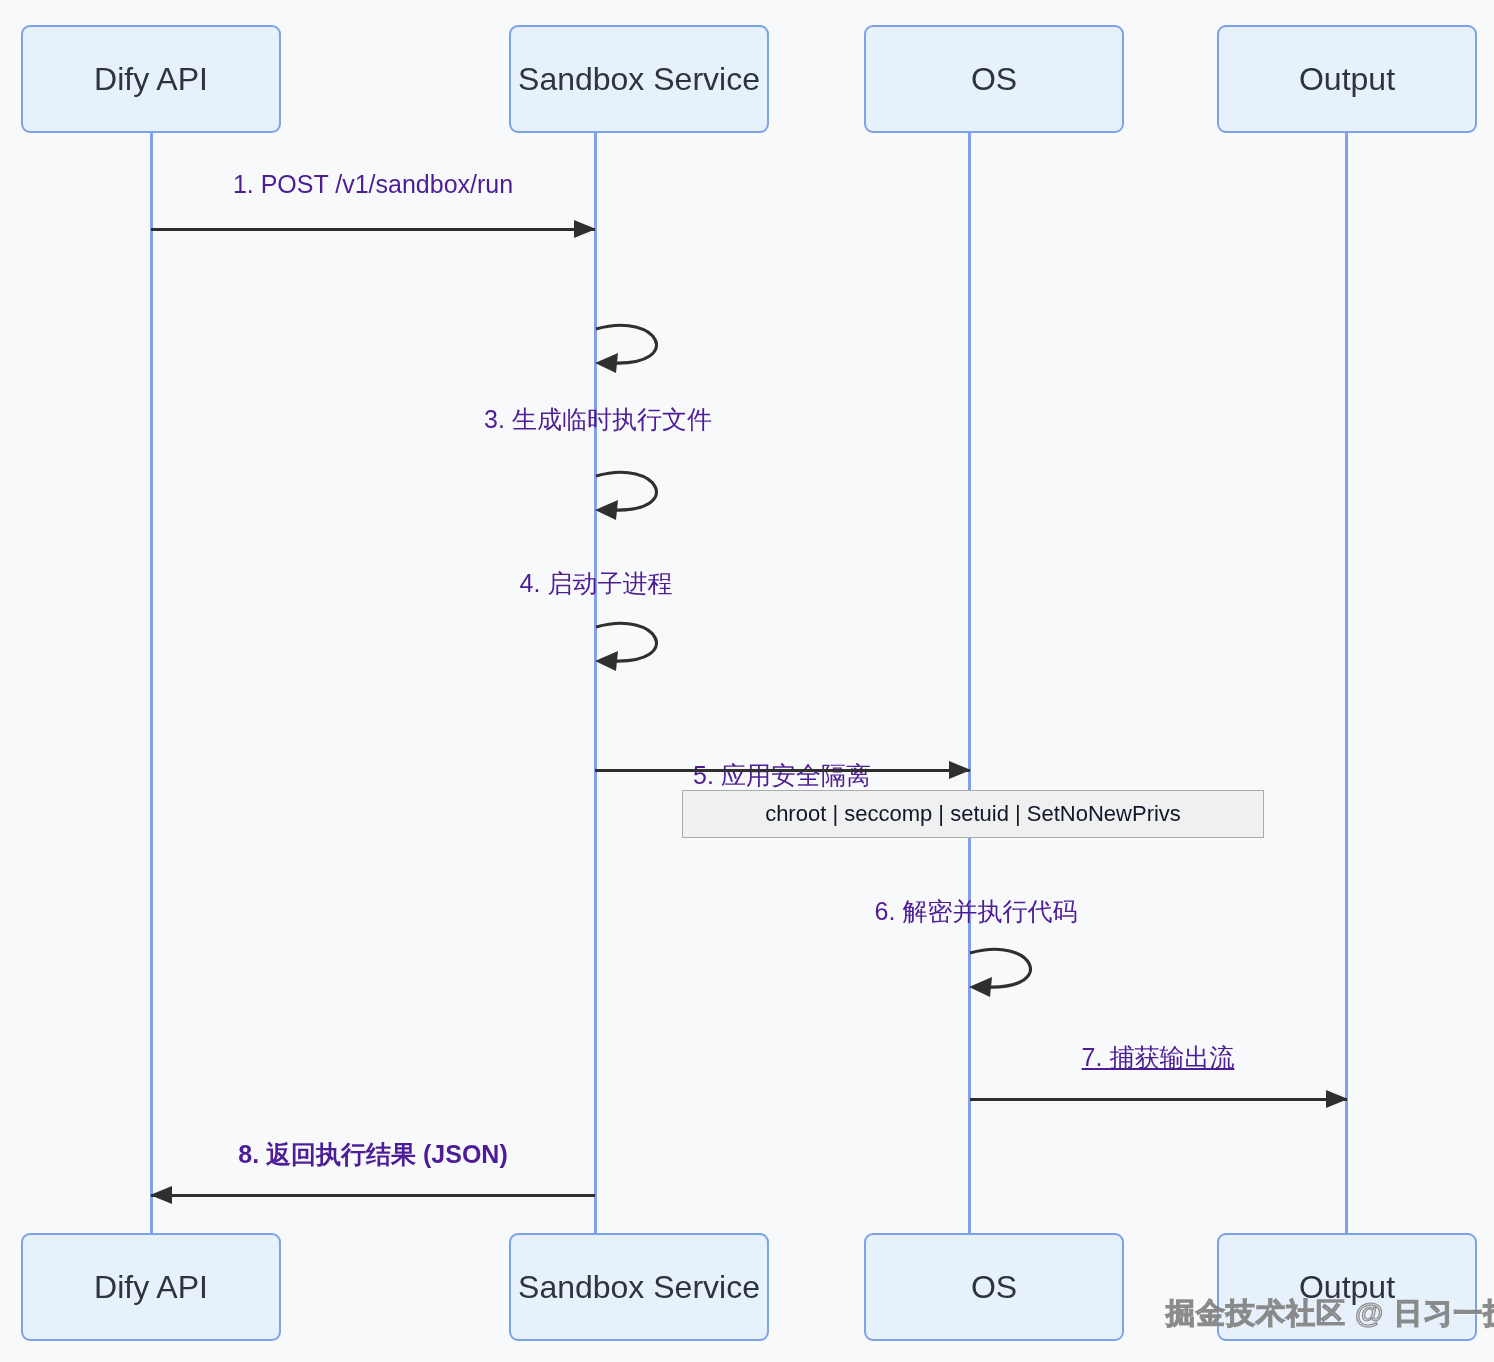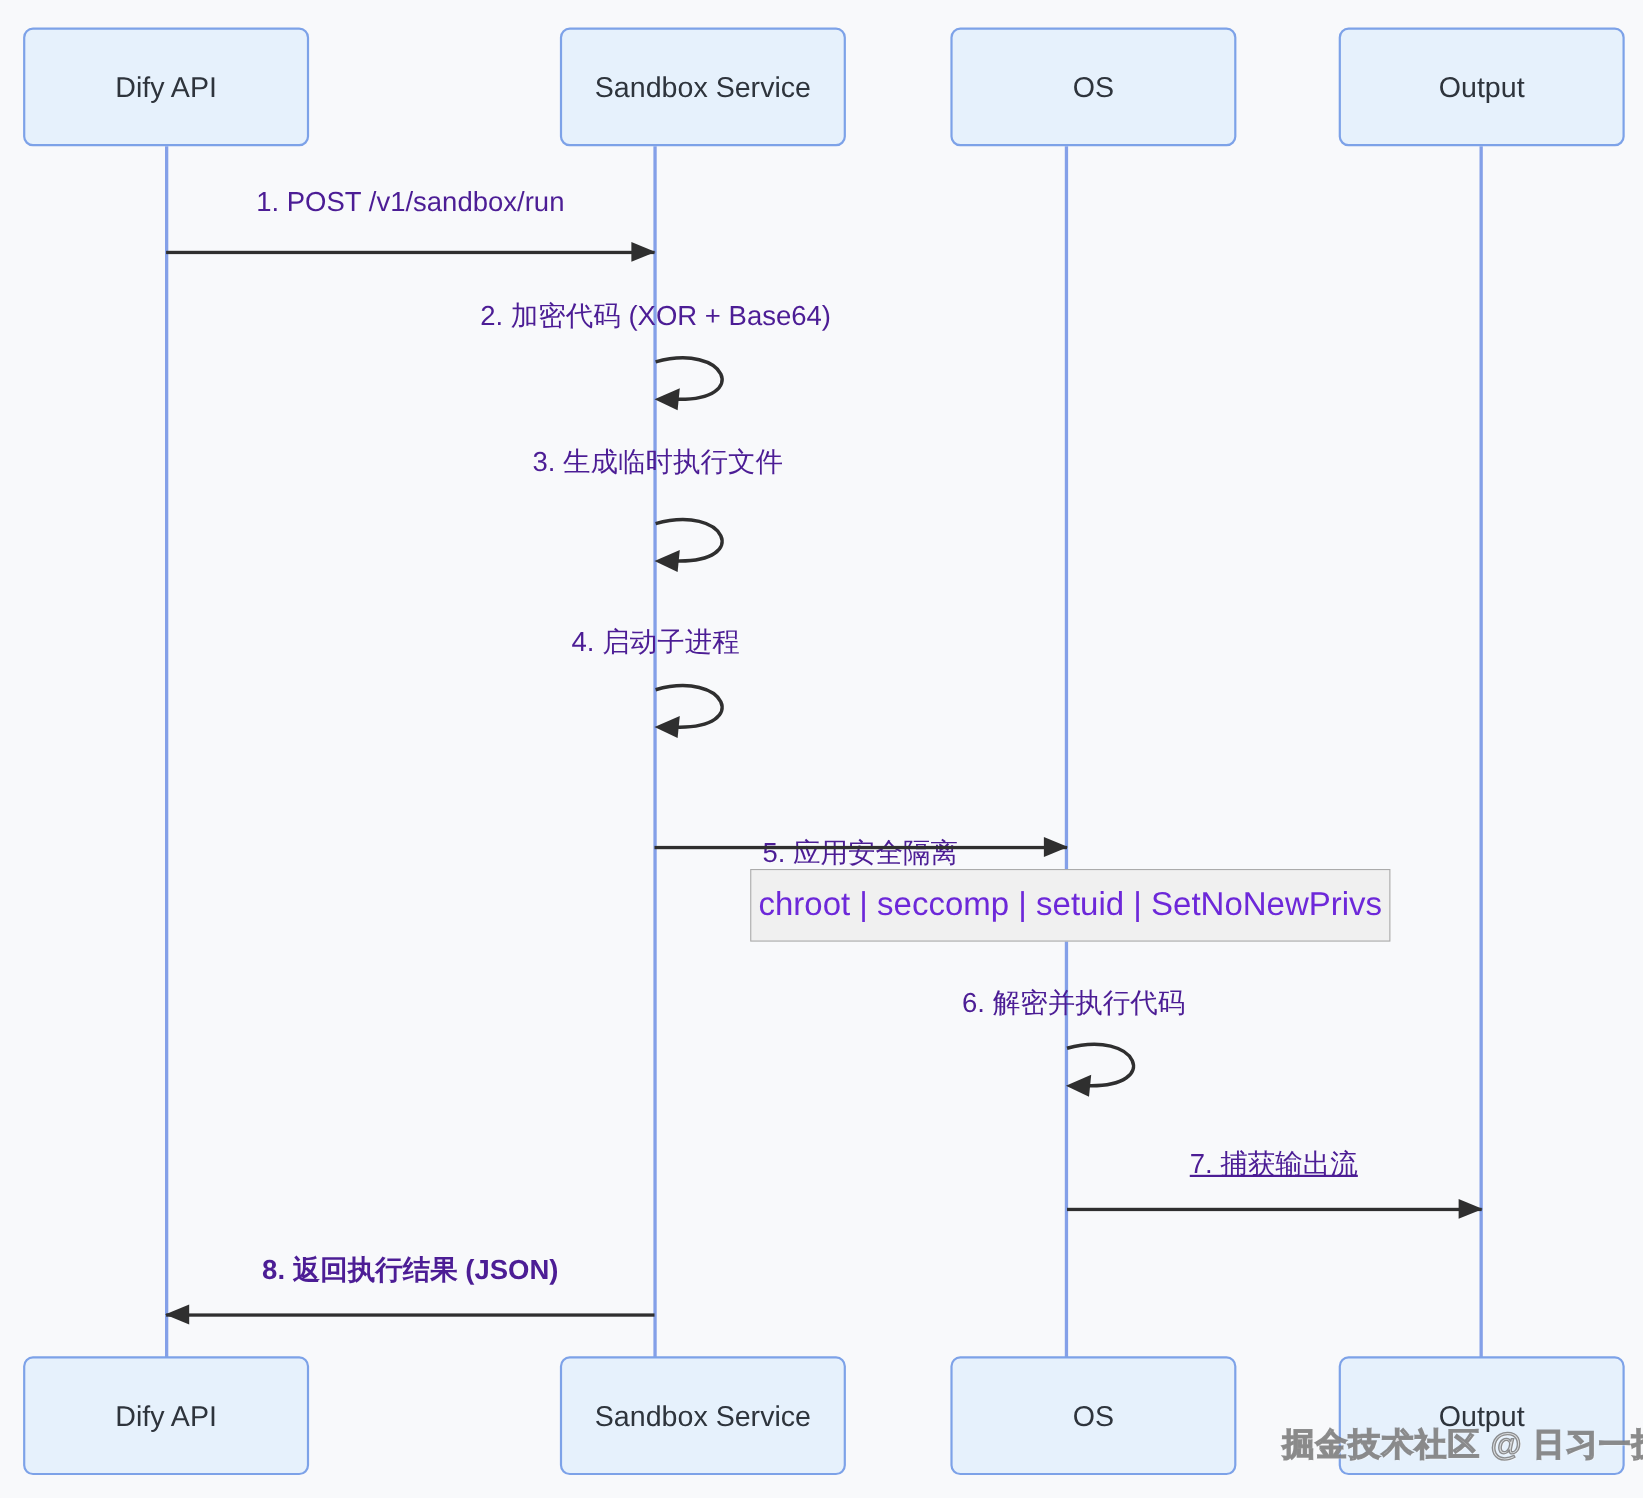--- a/index.html
+++ b/index.html
@@ -20,21 +20,21 @@
   .actor-box {
     position: absolute;
     width: 260px;
     height: 108px;
     background: #e6f1fc;
     border: 2px solid #7da2e8;
     border-radius: 9px;
     display: flex;
     align-items: center;
     justify-content: center;
-    font-size: 26px;
+    font-size: 32px;
     color: #2e343c;
     z-index: 2;
   }
   .actor-top    { top: 25px; }
   .actor-bottom { top: 1233px; }
   .ax0 { left: 21px; }
   .ax1 { left: 465px; margin-left: 44px; }
   .ax2 { left: 840px; margin-left: 24px; }
   .ax3 { left: 1217px; }
 
@@ -95,28 +95,28 @@
     position: absolute;
     z-index: 3;
   }
 
   
   .note-box {
     position: absolute;
     left: 682px;
     top: 790px;
     width: 582px;
-    height: 66px;
+    height: 48px;
     background: #f0f0f0;
     border: 1px solid #ababab;
     display: flex;
     align-items: center;
     justify-content: center;
-    font-size: 30px;
-    color: #6d28d9;
+    font-size: 22px;
+    color: #0f172a;
     z-index: 4;
     white-space: nowrap;
   }
 
   
   .watermark {
     position: absolute;
     left: 1166px;
     top: 1294px;
     font-size: 29px;
@@ -148,21 +148,20 @@
   </div>
 
   <div class="lifeline lx0"></div>
   <div class="lifeline lx1"></div>
   <div class="lifeline lx2"></div>
   <div class="lifeline lx3"></div>
 
   <div class="msg-label" style="left:373px; top:170px;">1. POST /v1/sandbox/run</div>
   <div class="arrow right" style="left:151px; top:228px; width:444px;"></div>
 
-  <div class="msg-label" style="left:596px; top:270px;">2. 加密代码 (XOR + Base64)</div>
   <svg class="self-loop" style="left:594px; top:319px;" width="90" height="56" viewBox="0 0 90 56">
     <path d="M 2 10 C 66 -8, 90 46, 20 44" fill="none" stroke="#2f2f2f" stroke-width="3.2"></path>
     <polygon points="1,44 24,34 22,54" fill="#2f2f2f"></polygon>
   </svg>
 
   <div class="msg-label" style="left:598px; top:403px;">3. 生成临时执行文件</div>
   <svg class="self-loop" style="left:594px; top:466px;" width="90" height="56" viewBox="0 0 90 56">
     <path d="M 2 10 C 66 -8, 90 46, 20 44" fill="none" stroke="#2f2f2f" stroke-width="3.2"></path>
     <polygon points="1,44 24,34 22,54" fill="#2f2f2f"></polygon>
   </svg>

